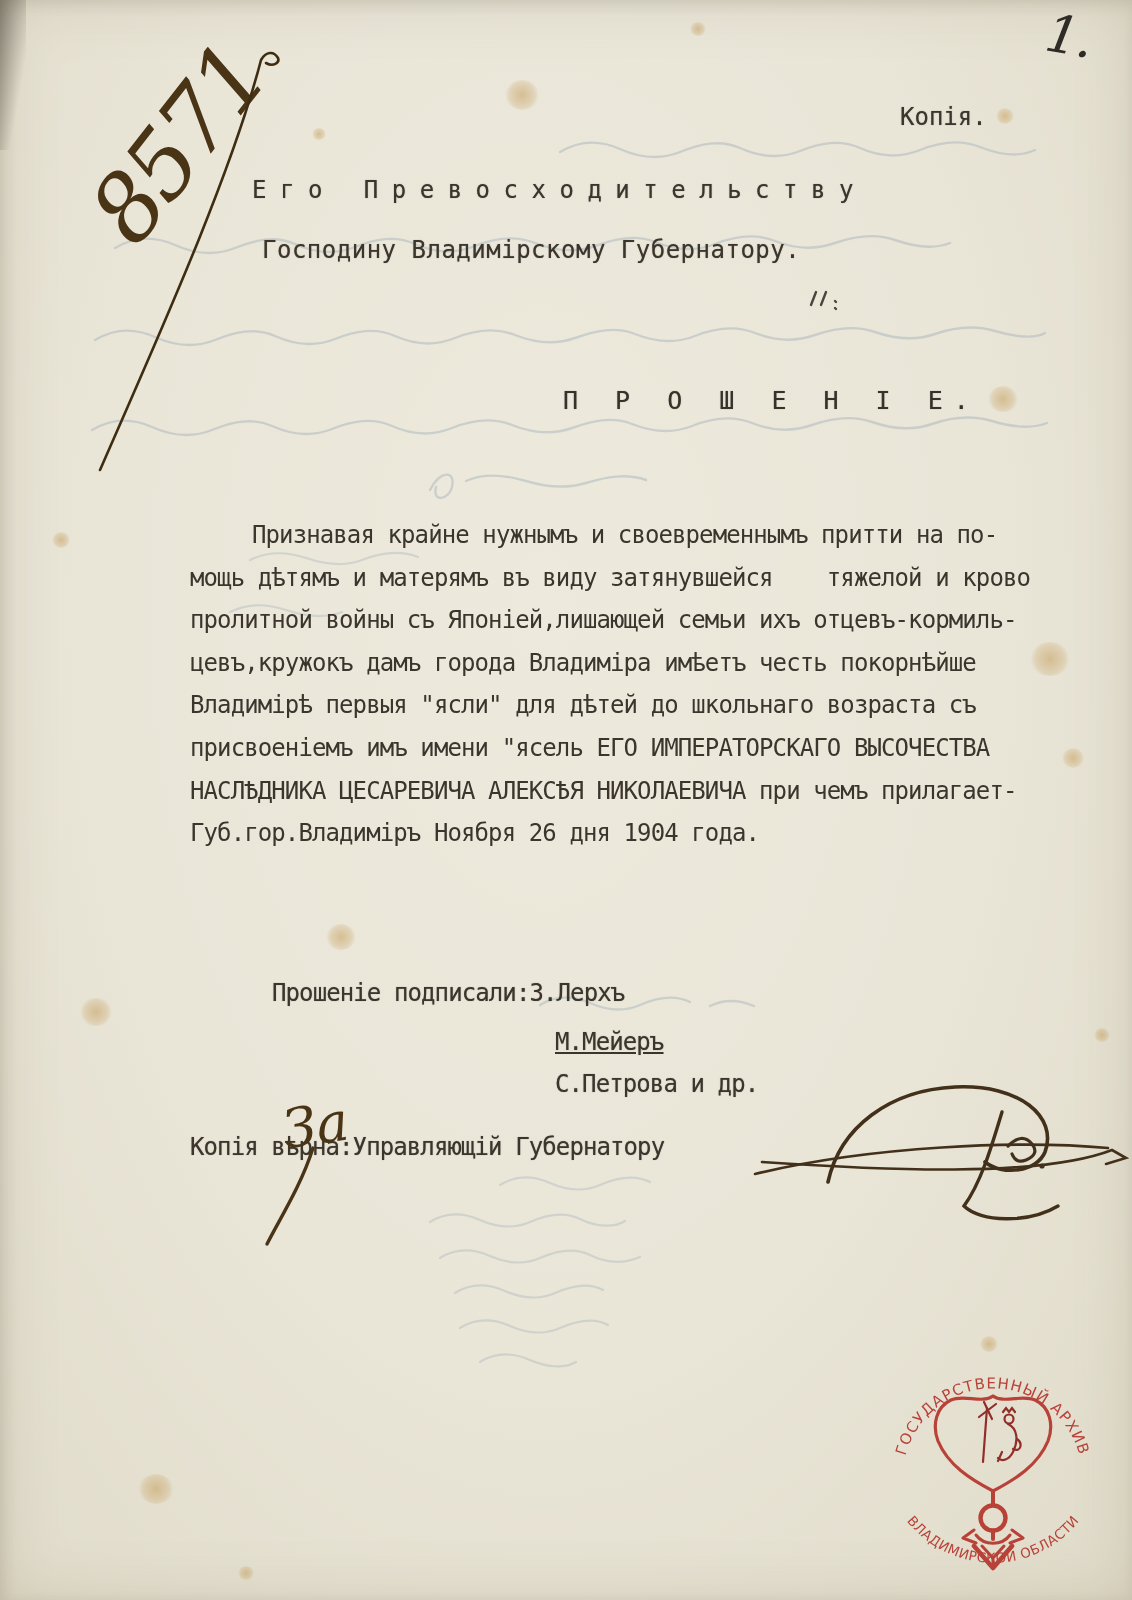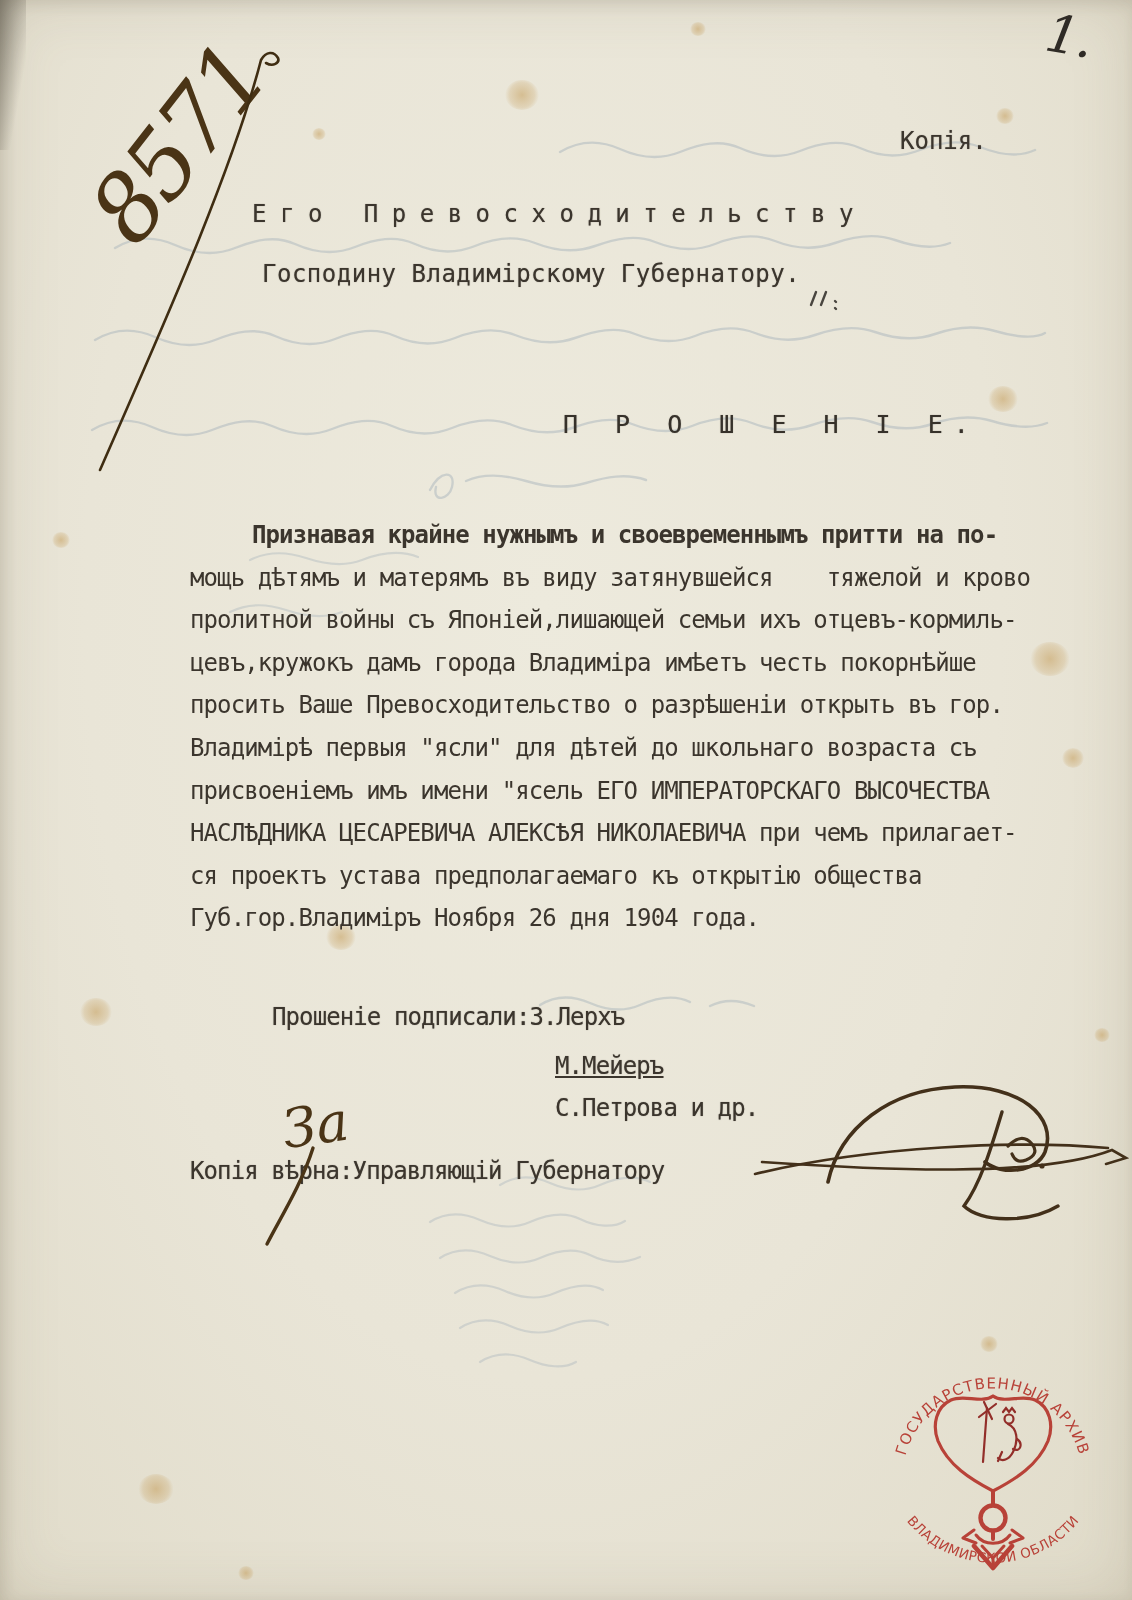--- a/index.html
+++ b/index.html
@@ -8,29 +8,29 @@
     background:
       radial-gradient(ellipse at 48% 38%, #edeadd 0%, #e9e5d7 55%, #e0dbc9 100%);
     box-shadow:inset 0 0 60px rgba(120,105,75,.18), inset 4px 4px 14px rgba(60,50,30,.12);
     font-family:"DejaVu Sans Mono","DejaVu Sans",monospace;
     color:#3b352d;
   }
   .corner-shade{position:absolute;left:0;top:0;width:26px;height:150px;
     background:linear-gradient(100deg, rgba(40,35,25,.45), rgba(40,35,25,0) 70%);}
   .typed{
     position:absolute;white-space:pre;
-    color:#3b352d;text-shadow:0 0 1px rgba(59,53,45,.55);margin-top:24px;
+    color:#3b352d;text-shadow:0 0 1px rgba(59,53,45,.55);
   }
   .copy-label{left:900px;top:103px;font-size:24px;}
   .addr1{left:252px;top:176px;font-size:24px;letter-spacing:13.5px;}
   .addr2{left:262px;top:236px;font-size:24px;letter-spacing:.5px;}
   .doc-title{left:563px;top:386px;font-size:25px;letter-spacing:11px;color:#36312a;}
   .body-block{position:absolute;left:190px;top:514px;width:860px;font-size:24px;letter-spacing:-.9px;}
   .body-block .bodyline{height:42.6px;line-height:42.6px;white-space:pre;}
-  .body-block .indent{padding-left:62px;font-weight:bold;}
+  .body-block .indent{padding-left:62px;}
   .signed1{left:272px;top:979px;font-size:24px;letter-spacing:-.9px;}
   .signed2{left:555px;top:1028px;font-size:24px;letter-spacing:-.9px;text-decoration:underline;}
   .signed3{left:555px;top:1070px;font-size:24px;letter-spacing:-.9px;}
   .cert-line{left:190px;top:1133px;font-size:24px;letter-spacing:-.9px;}
   .hand{font-family:"DejaVu Serif",serif;font-style:italic;}
   .page-number{position:absolute;left:1046px;top:6px;font-size:52px;color:#2f2b26;
     transform:rotate(10deg);letter-spacing:-2px;}
   .abs-svg{position:absolute;}
   .spot{position:absolute;border-radius:50%;
     background:radial-gradient(circle, rgba(196,156,88,.55) 0%, rgba(196,156,88,.25) 55%, rgba(196,156,88,0) 75%);}
@@ -96,25 +96,23 @@
     <path d="M7,17 L12,4 M17,17 L22,4 M31,13 l1,1 m-1,6 l1,1"></path>
   </svg>
 
   <div class="typed doc-title">П Р О Ш Е Н І Е.</div>
 
   <div class="body-block">
     <div class="bodyline indent">Признавая крайне нужнымъ и своевременнымъ притти на по-</div>
     <div class="bodyline">мощь дѣтямъ и матерямъ въ виду затянувшейся    тяжелой и крово</div>
     <div class="bodyline">пролитной войны съ Японіей,лишающей семьи ихъ отцевъ-кормиль-</div>
     <div class="bodyline">цевъ,кружокъ дамъ города Владиміра имѣетъ честь покорнѣйше</div>
-    <div class="bodyline">просить Ваше Превосходительство о разрѣшеніи открыть въ гор.</div>
     <div class="bodyline">Владимірѣ первыя "ясли" для дѣтей до школьнаго возраста съ</div>
     <div class="bodyline">присвоеніемъ имъ имени "ясель ЕГО ИМПЕРАТОРСКАГО ВЫСОЧЕСТВА</div>
     <div class="bodyline">НАСЛѢДНИКА ЦЕСАРЕВИЧА АЛЕКСѢЯ НИКОЛАЕВИЧА при чемъ прилагает-</div>
-    <div class="bodyline">ся проектъ устава предполагаемаго къ открытію общества</div>
     <div class="bodyline">Губ.гор.Владиміръ Ноября 26 дня 1904 года.</div>
   </div>
 
   <div class="typed signed1">Прошеніе подписали:З.Лерхъ</div>
   <div class="typed signed2">М.Мейеръ</div>
   <div class="typed signed3">С.Петрова и др.</div>
 
   <div class="typed cert-line">Копія вѣрна:Управляющій Губернатору</div>
 
   <svg class="abs-svg" style="left:255px;top:1078px;" width="130" height="180" viewBox="0 0 130 180">

